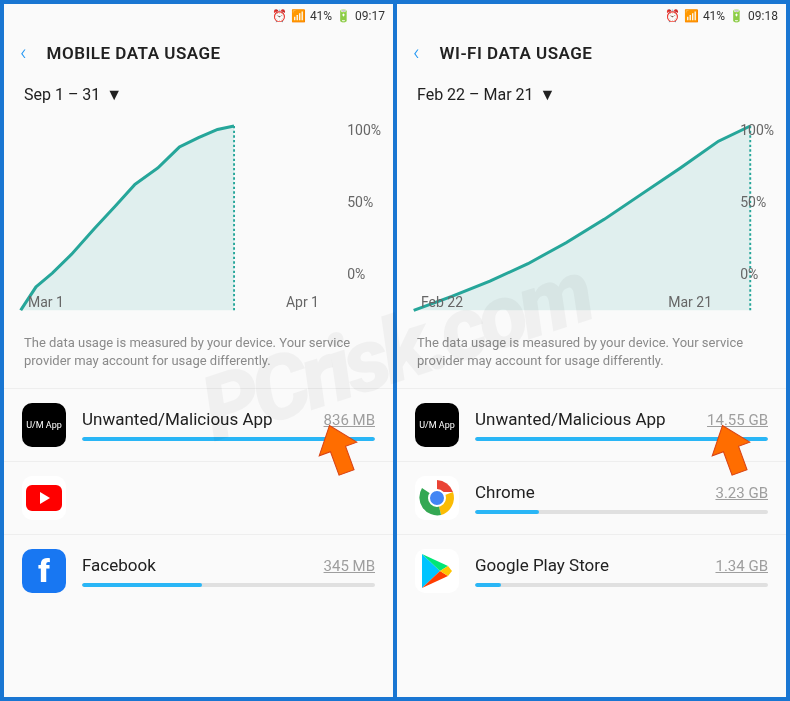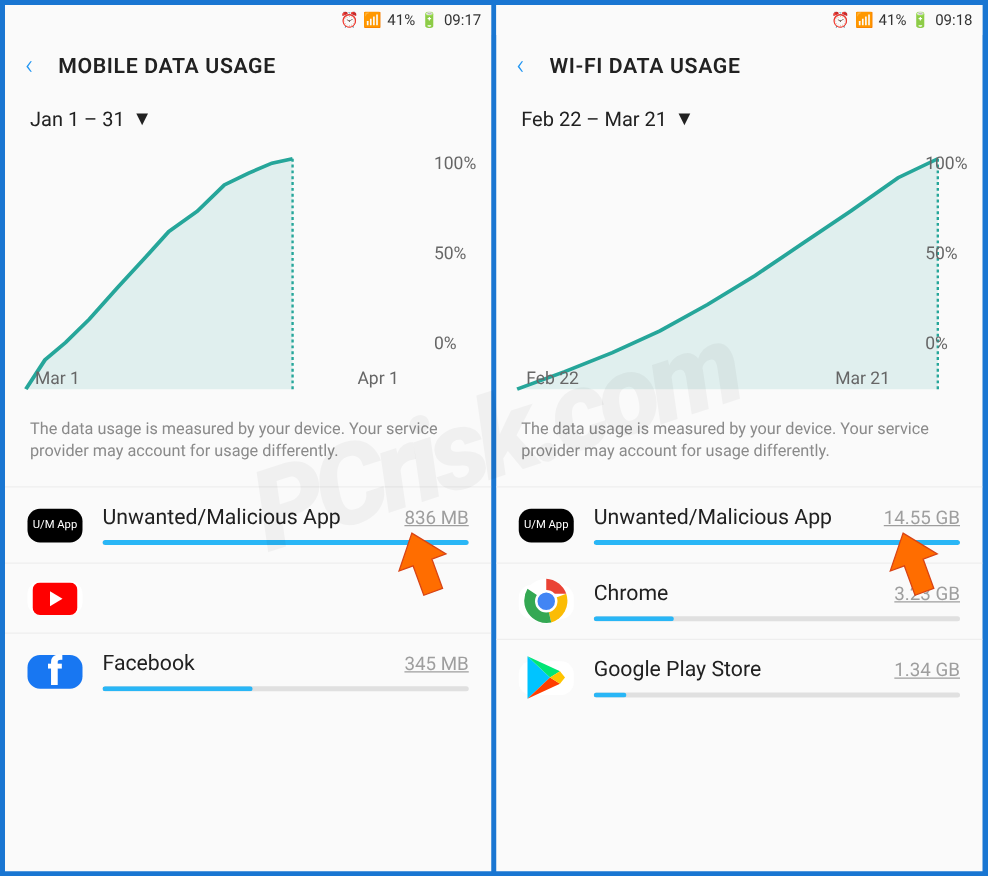--- a/index.html
+++ b/index.html
@@ -9,21 +9,21 @@
 .header { display: flex; align-items: center; padding: 12px 16px; gap: 20px; }
 .back-chev { color: #2196f3; font-size: 22px; font-weight: 300; }
 .title { font-size: 17px; font-weight: 600; letter-spacing: 0.5px; color: #212121; }
 .daterange { padding: 8px 20px 4px; font-size: 16px; color: #212121; display: flex; align-items: center; gap: 6px; }
 .chart-area { position: relative; height: 210px; margin: 4px 4px 0 4px; }
 .chart-svg { width: 100%; height: 100%; }
 .y-labels { position: absolute; right: 8px; top: 10px; bottom: 40px; display: flex; flex-direction: column; justify-content: space-between; font-size: 14px; color: #666; }
 .x-labels { position: absolute; left: 20px; right: 70px; bottom: 12px; display: flex; justify-content: space-between; font-size: 14px; color: #666; gap: 28px; }
 .disclaimer { padding: 12px 20px 18px; font-size: 13px; color: #8a8a8a; line-height: 1.4; }
 .app-row { display: flex; align-items: center; padding: 14px 18px; gap: 16px; border-top: 1px solid #eee; position: relative; }
-.app-icon { width: 44px; height: 27px; border-radius: 10px; display: flex; align-items: center; justify-content: center; flex-shrink: 0; }
+.app-icon { width: 44px; height: 44px; border-radius: 10px; display: flex; align-items: center; justify-content: center; flex-shrink: 0; }
 .app-body { flex: 1; display: flex; flex-direction: column; gap: 8px; }
 .app-top { display: flex; justify-content: space-between; align-items: baseline; }
 .app-name { font-size: 17px; color: #212121; }
 .app-size { font-size: 15px; color: #9e9e9e; white-space: nowrap; text-decoration: underline; }
 .bar-track { height: 4px; background: #e0e0e0; border-radius: 2px; overflow: hidden; }
 .bar-fill { height: 100%; background: #29b6f6; border-radius: 2px; }
 .arrow-marker { position: absolute; width: 50px; height: 60px; pointer-events: none; z-index: 10; }
 .watermark { position: absolute; top: 50%; left: 50%; transform: translate(-50%,-50%) rotate(-18deg); font-size: 90px; font-weight: 900; font-style: italic; color: rgba(0,0,0,0.04); letter-spacing: -6px; pointer-events: none; z-index: 5; white-space: nowrap; }
 </style>
 </head>
@@ -37,21 +37,21 @@
     <span>📶</span>
     <span>41%</span>
     <span>🔋</span>
     <span>09:17</span>
   </div>
   <div class="header">
     <span class="back-chev">‹</span>
     <span class="title">MOBILE DATA USAGE</span>
   </div>
   <div class="daterange">
-    <span>Jan 1 – 31</span>
+    <span>Sep 1 – 31</span>
     <span>▼</span>
   </div>
   <div class="chart-area">
     <svg class="chart-svg" viewBox="0 0 300 180" preserveAspectRatio="none">
       <path d="M 10 170 L 22 150 L 35 138 L 50 122 L 68 100 L 85 80 L 100 62 L 118 48 L 135 30 L 150 22 L 165 15 L 178 12 L 178 170 Z" fill="rgba(38,166,154,0.12)"></path>
       <path d="M 10 170 L 22 150 L 35 138 L 50 122 L 68 100 L 85 80 L 100 62 L 118 48 L 135 30 L 150 22 L 165 15 L 178 12" fill="none" stroke="#26a69a" stroke-width="2.5"></path>
       <line x1="178" y1="12" x2="178" y2="170" stroke="#26a69a" stroke-width="1.5" stroke-dasharray="2,2"></line>
     </svg>
     <div class="y-labels">
       <span>100%</span>

